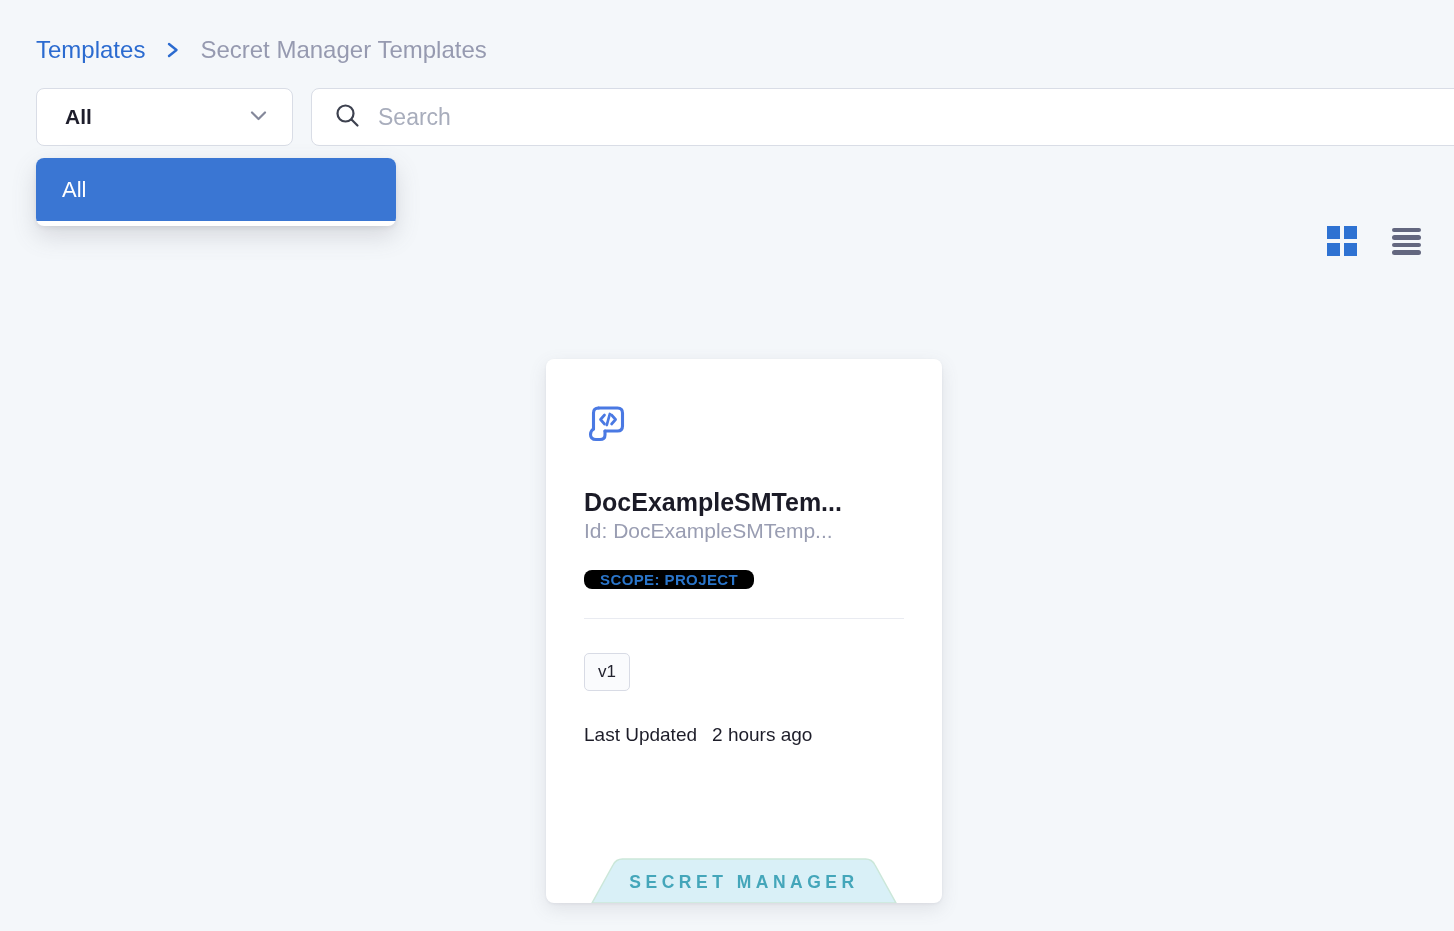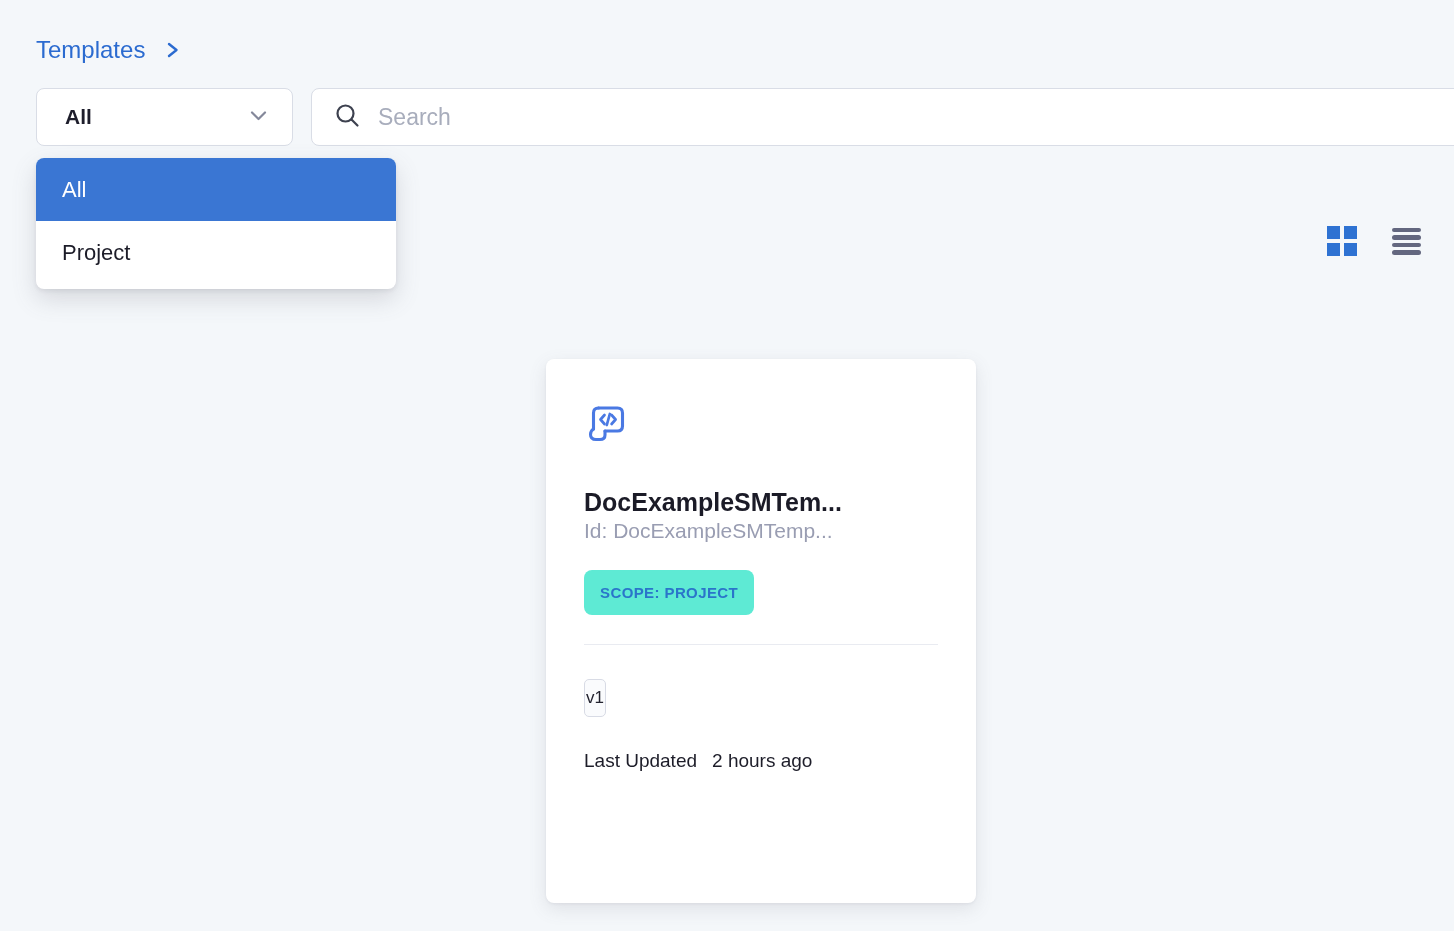--- a/index.html
+++ b/index.html
@@ -75,51 +75,51 @@
   }
   .toggle-btn { width: 30px; height: 30px; display: flex; align-items: center; justify-content: center; cursor: pointer; }
   .grid-glyph { display: grid; grid-template-columns: 13px 13px; grid-template-rows: 13px 13px; gap: 4px; }
   .grid-glyph span { background: #2e72d2; display: block; }
   .list-glyph { display: flex; flex-direction: column; gap: 3px; }
   .list-glyph span { width: 29px; height: 4.5px; border-radius: 2.5px; background: #63677f; display: block; }
 
   
   .card {
     position: absolute; left: 546px; top: 359px;
-    width: 430px; height: 544px;
+    width: 396px; height: 544px;
     background: #fff; border-radius: 8px;
     box-shadow: 0 1px 3px rgba(40,41,61,0.06), 0 6px 18px rgba(96,97,112,0.14);
     overflow: hidden;
     cursor: pointer;
   }
   .card-inner { padding: 41px 38px 0 38px; }
   .card-title {
     margin-top: 38px;
     font-size: 25px; font-weight: 700; color: #1b1b27;
     white-space: nowrap; overflow: hidden;
   }
   .card-id {
     margin-top: 2px;
     font-size: 21px; color: #999db2;
     white-space: nowrap; overflow: hidden;
   }
   .scope-badge {
     display: inline-block;
     margin-top: 27px;
-    background: #5eead4; color: #2a75ca;
+    background: #000000; color: #2a75ca;
     font-size: 15px; font-weight: 700; letter-spacing: 0.4px;
-    padding: 14px 16px; border-radius: 8px;
+    padding: 1px 16px; border-radius: 8px;
   }
   .card-divider { margin-top: 29px; height: 1px; background: #e9ebf1; }
   .version-chip {
     display: inline-block;
     margin-top: 34px;
     border: 1px solid #d8dbe5; background: #fafbfd;
     border-radius: 5px;
-    padding: 8px 1px;
+    padding: 8px 13px;
     font-size: 17px; color: #23232f;
   }
   .updated-row {
     margin-top: 33px;
     display: flex; gap: 15px;
     font-size: 19px; color: #1d1d29;
   }
   .ribbon {
     position: absolute; bottom: 0; left: 50%;
     transform: translateX(-50%);
@@ -130,20 +130,21 @@
 </head>
 <body>
 
 <div class="breadcrumb">
   <span class="crumb-link">Templates</span>
   <span class="crumb-sep">
     <svg width="15" height="18" viewBox="0 0 15 18" fill="none">
       <polyline points="4,3 11.5,9 4,15" stroke="#2b6bd0" stroke-width="2.4" stroke-linecap="round" stroke-linejoin="round"></polyline>
     </svg>
   </span>
+  <span class="crumb-current">Secret Manager Templates</span>
 </div>
 
 <div class="filter-trigger">
   <span class="filter-value">All</span>
   <span>
     <svg width="19" height="12" viewBox="0 0 19 12" fill="none">
       <polyline points="3,2.5 9.5,9 16,2.5" stroke="#84889a" stroke-width="2.2" stroke-linecap="round" stroke-linejoin="round"></polyline>
     </svg>
   </span>
 </div>
@@ -153,21 +154,20 @@
     <svg width="27" height="27" viewBox="0 0 27 27" fill="none">
       <circle cx="11.5" cy="11.5" r="8" stroke="#3d414f" stroke-width="2.2"></circle>
       <line x1="17.5" y1="17.5" x2="23.5" y2="23.5" stroke="#3d414f" stroke-width="2.2" stroke-linecap="round"></line>
     </svg>
   </span>
   <input type="text" placeholder="Search" style="">
 </div>
 
 <div class="dropdown-menu">
   <div class="menu-item selected">All</div>
-  <div class="menu-item">Project</div>
 </div>
 
 <div class="view-toggles">
   <div class="toggle-btn">
     <span class="grid-glyph">
       <span></span>
         <span></span>
         <span></span>
         <span></span>
     </span>
@@ -199,13 +199,19 @@
     <div class="card-title">DocExampleSMTem...</div>
     <div class="card-id">Id: DocExampleSMTemp...</div>
     <span class="scope-badge">SCOPE: PROJECT</span>
     <div class="card-divider"></div>
     <span class="version-chip">v1</span>
     <div class="updated-row">
       <span>Last Updated</span>
       <span>2 hours ago</span>
     </div>
   </div>
+  <div class="ribbon">
+    <svg width="306" height="46" viewBox="0 0 306 46">
+      <path d="M1 46 L22 8 Q25 2 31.5 2 L274.5 2 Q281 2 284 8 L305 46 Z" fill="#d9f0f7" stroke="#cbe7d9" stroke-width="1.5"></path>
+      <text x="153" y="31" text-anchor="middle" font-family="Liberation Sans, sans-serif" font-size="17.5" font-weight="bold" letter-spacing="4.5" fill="#44a6ba">SECRET MANAGER</text>
+    </svg>
+  </div>
 </div>
 
 </body></html>

